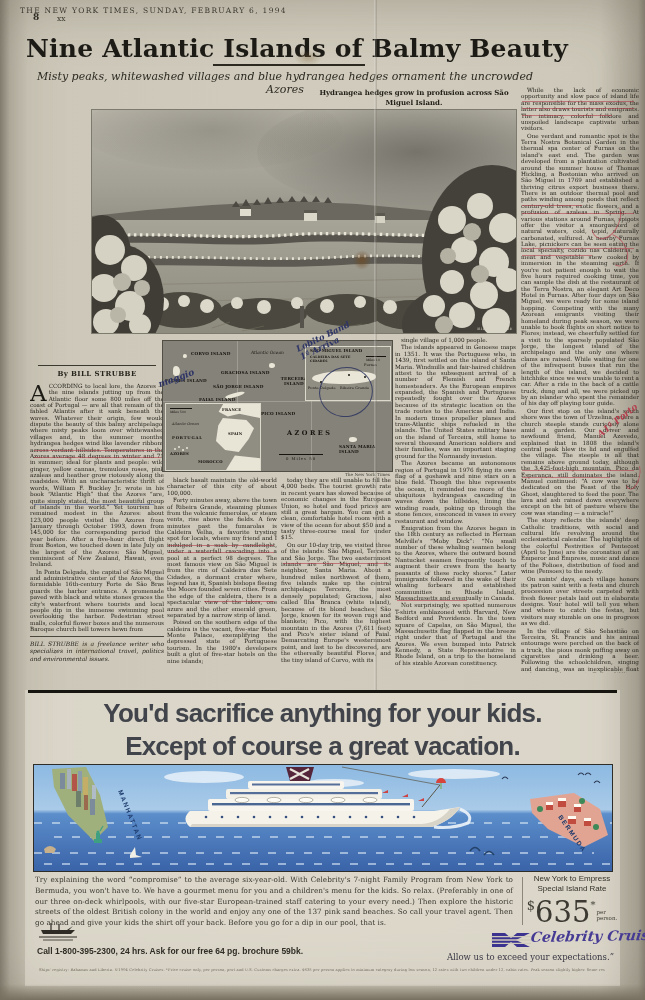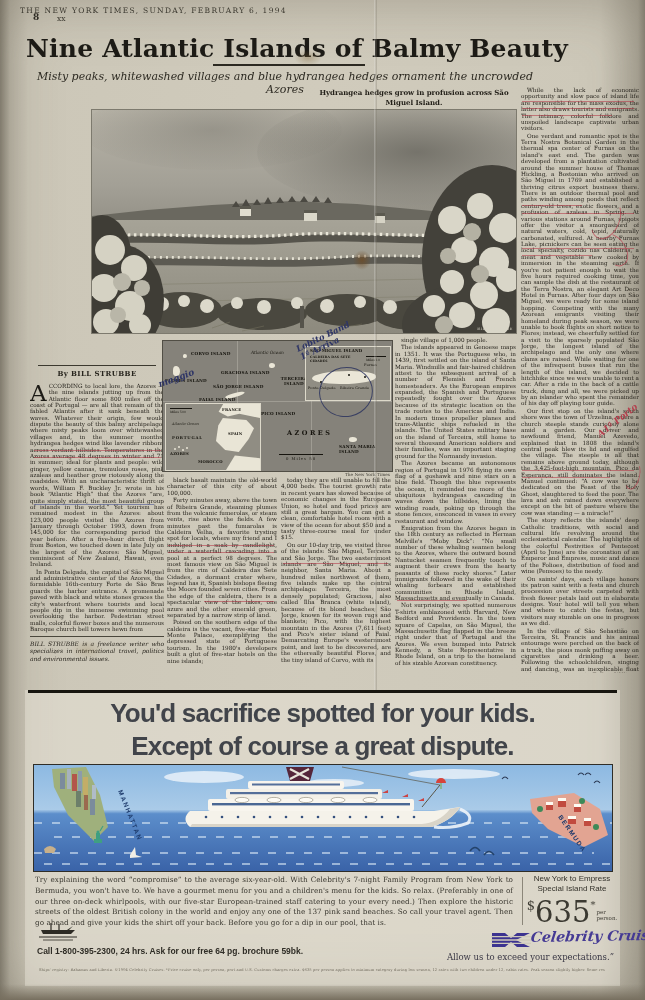--- a/index.html
+++ b/index.html
@@ -325,22 +325,22 @@
   <div class="hand" style="left:158px;top:374px;transform:rotate(-20deg);font-size:9px">maggio</div>
   <div class="hand red" style="left:594px;top:416px;transform:rotate(-38deg);font-size:9px">A1ª Porto</div>
 
   <div class="stain" style="left:353px;top:250px;width:18px;height:20px;background:radial-gradient(ellipse,rgba(110,76,38,.8),rgba(110,76,38,0) 70%)"></div>
   <div class="stain" style="left:294px;top:50px;width:28px;height:16px;background:radial-gradient(ellipse,rgba(122,96,50,.35),rgba(122,96,50,0) 70%)"></div>
   <div class="stain" style="left:70px;top:640px;width:34px;height:20px;background:radial-gradient(ellipse,rgba(140,118,70,.22),rgba(140,118,70,0) 70%)"></div>
   <div class="abs fold"></div>
 
   <div class="abs ad">
     <div class="adrule"></div>
-    <div class="adh adh1">You'd sacrifice spotted for your kids.</div>
-    <div class="adh adh2">Except of course a great dispute.</div>
+    <div class="adh adh1">You'd sacrifice anything for your kids.</div>
+    <div class="adh adh2">Except of course a great vacation.</div>
 
     <div class="illus">
       <svg width="578" height="106" viewBox="0 0 578 106">
         <defs>
           <linearGradient id="seasky" x1="0" y1="0" x2="0" y2="1">
             <stop offset="0" stop-color="#8db9e2"></stop>
               <stop offset=".42" stop-color="#aacbe8"></stop>
             <stop offset=".46" stop-color="#5c8ecb"></stop>
               <stop offset="1" stop-color="#3a63a8"></stop>
           </linearGradient>

